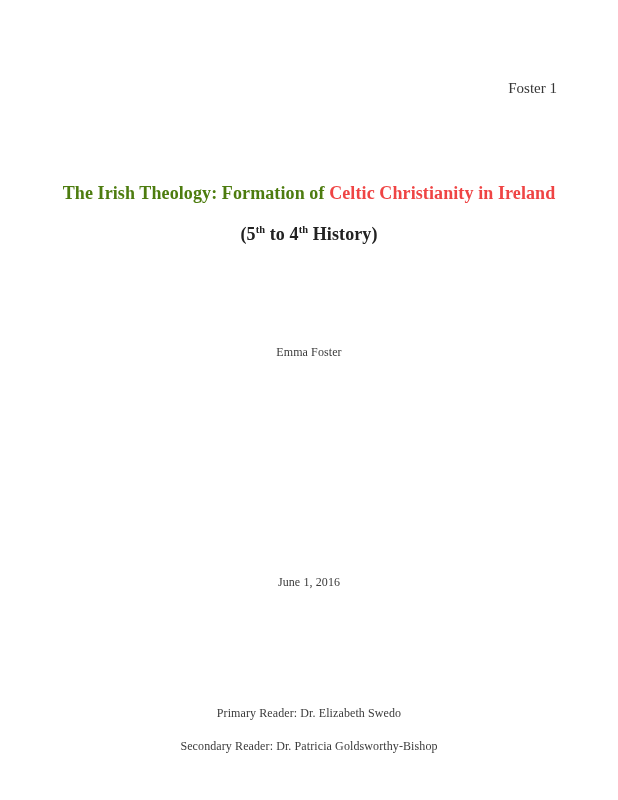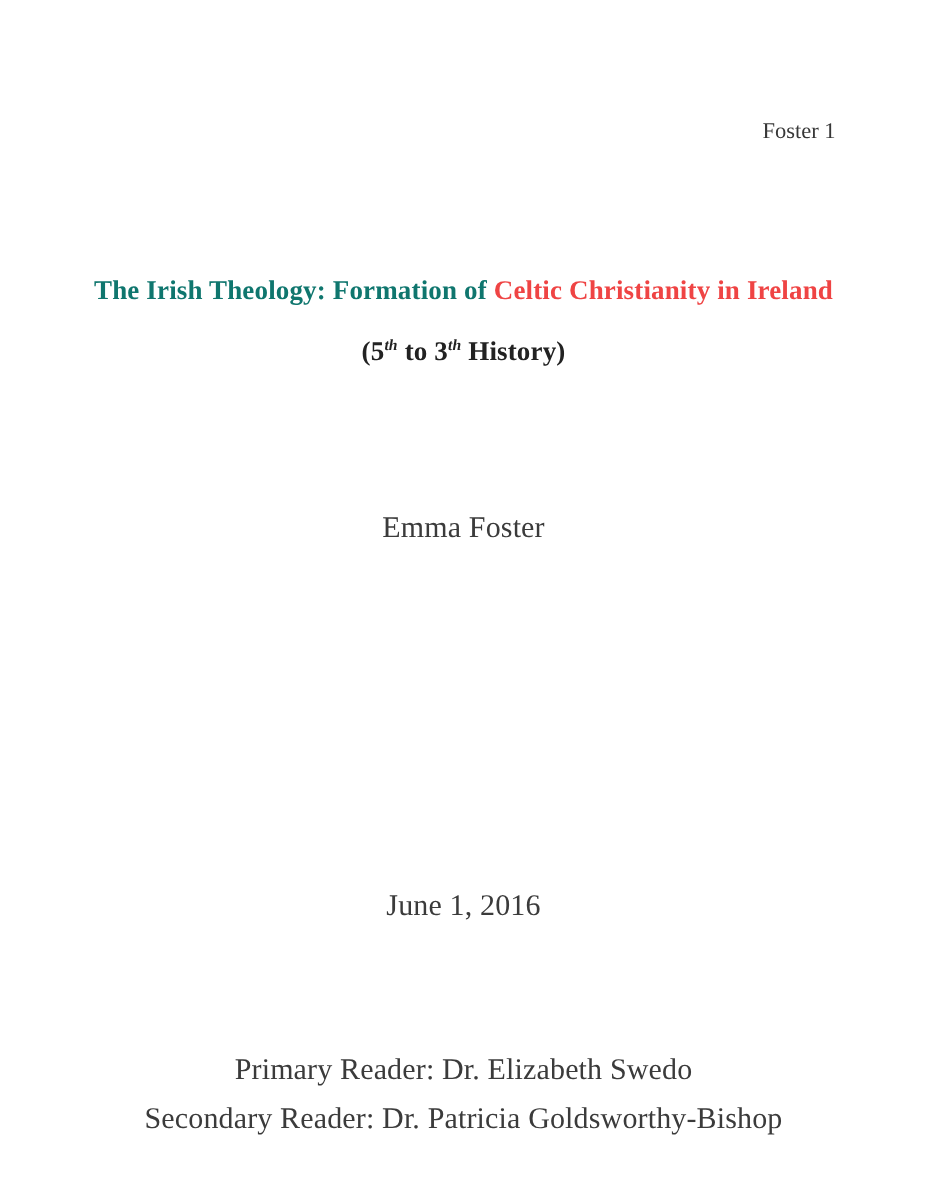--- a/index.html
+++ b/index.html
@@ -15,74 +15,73 @@
     font-family: "Liberation Serif", "DejaVu Serif", serif;
     overflow: hidden;
     margin-top: 44px;
   }
   .line {
     position: absolute;
     left: 0;
     width: 618px;
     text-align: center;
     white-space: nowrap;
-    font-size: 20px;
+    font-size: 12px;
     line-height: 17px;
     color: #3b3b3b;
     letter-spacing: 0.1px;
   }
   .header-line {
     position: absolute;
     top: 36px;
     right: 61px;
     font-size: 15px;
     line-height: 17px;
     color: #373737;
     white-space: nowrap;
   }
   .title-line {
     top: 139px;
     font-size: 18px;
     line-height: 21px;
     font-weight: bold;
   }
-  .title-part1 { color: #0f766e; }
+  .title-part1 { color: #4d7c0f; }
   .title-part2 { color: #ef4444; }
   .subtitle-line {
     top: 180px;
     font-size: 18px;
     line-height: 21px;
     font-weight: bold;
     color: #222222;
   }
   .subtitle-line sup {
     font-size: 0.58em;
     vertical-align: super;
     line-height: 0;
-    font-style: italic;
   }
   .author-line    { top: 300px; }
   .course-line    { top: 497px; }
-  .date-line      { top: 552px; }
+  .date-line      { top: 530px; }
   .primary-line   { top: 661px; }
   .secondary-line { top: 694px; }
 </style>
 </head>
 <body>
 
 <div class="page">
 
   <div class="header-line">Foster 1</div>
 
   <div class="line title-line">
     <span class="title-part1">The Irish Theology: Formation of </span><span class="title-part2">Celtic Christianity in Ireland</span>
   </div>
 
   <div class="line subtitle-line">
-    <span>(5</span><sup>th</sup><span> to 3</span><sup>th</sup><span> History)</span>
+    <span>(5</span><sup>th</sup><span> to 4</span><sup>th</sup><span> History)</span>
   </div>
 
   <div class="line author-line">Emma Foster</div>
 
 
   <div class="line date-line">June 1, 2016</div>
 
   <div class="line secondary-line">Secondary Reader: Dr. Patricia Goldsworthy-Bishop</div>
 
   <div class="line primary-line">Primary Reader: Dr. Elizabeth Swedo</div>

